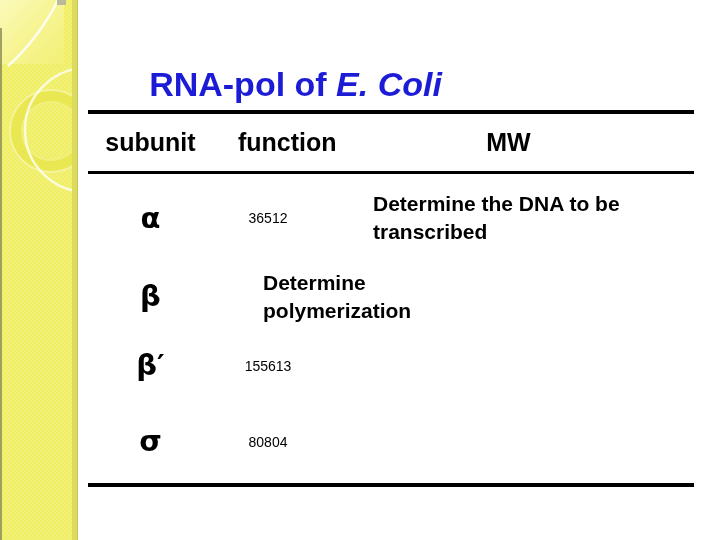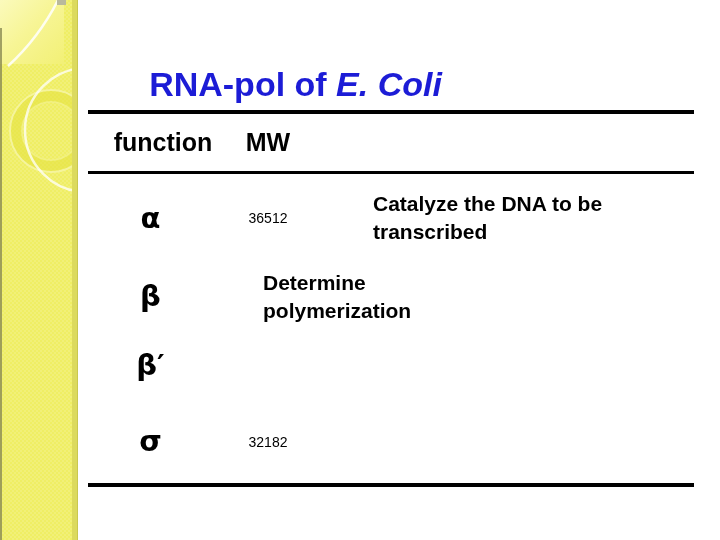--- a/index.html
+++ b/index.html
@@ -101,37 +101,39 @@
   <div class="sidebar-left-edge"></div>
   <div class="sidebar-right-band"></div>
 </aside>
 <div class="top-notch"></div>
 
 <h1 class="slide-title"><span>RNA-pol of </span><span class="it">E. Coli</span></h1>
 
 <section class="rna-table">
 
   <div class="trow thead">
+    <div class="th">subunit</div>
     <div class="th th-fn">function</div>
     <div class="th">MW</div>
   </div>
 
   <div class="trow r1">
     <div class="td-sub">α</div>
     <div class="td-mw">36512</div>
-    <div class="td-fn">Catalyze the DNA to be transcribed</div>
+    <div class="td-fn">Determine the DNA to be transcribed</div>
   </div>
 
   <div class="trow r2">
     <div class="td-sub">β</div>
     <div class="td-fn">Determine polymerization</div>
   </div>
 
   <div class="trow r3">
     <div class="td-sub">β′</div>
+    <div class="td-mw">155613</div>
   </div>
 
   <div class="trow r4">
     <div class="td-sub">σ</div>
-    <div class="td-mw">32182</div>
+    <div class="td-mw">80804</div>
   </div>
 
 </section>
 
 </body></html>

